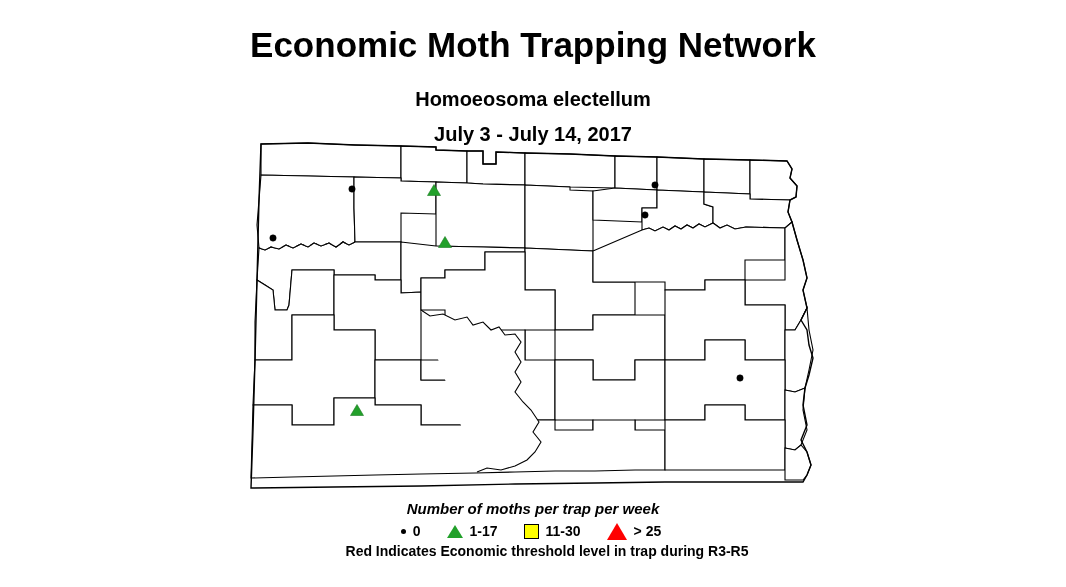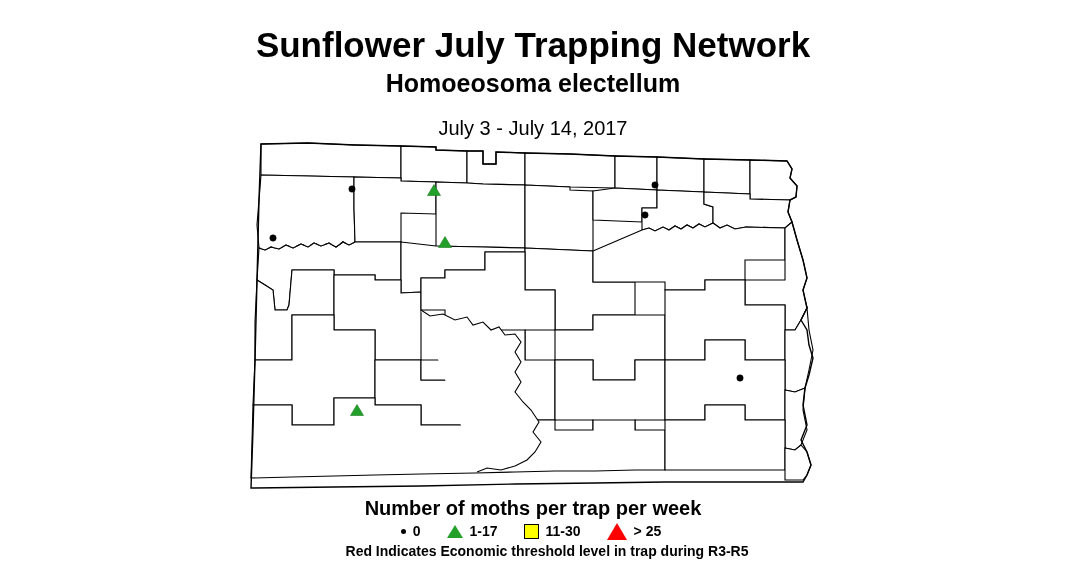--- a/index.html
+++ b/index.html
@@ -29,30 +29,30 @@
     text-align: center;
   }
   .main-title {
     font-size: 35px;
     font-weight: bold;
     line-height: 42px;
     letter-spacing: 0px;
     white-space: nowrap;
   }
   .species {
-    font-size: 25px;
+    font-size: 20px;
     font-weight: bold;
     line-height: 26px;
-    margin-top: 4px;
+    margin-top: 20px;
   }
   .daterange {
     font-size: 20px;
-    font-weight: normal;
+    font-weight: bold;
     line-height: 26px;
-    margin-top: 19px;
+    margin-top: 9px;
   }
   #map-wrap {
     position: absolute;
     left: 215px;
     top: 130px;
     width: 600px;
     height: 360px;
   }
   #nd-map {
     display: block;
@@ -72,23 +72,24 @@
     vector-effect: non-scaling-stroke;
   }
   .legend-block {
     position: absolute;
     left: 0;
     top: 499px;
     width: 1066px;
     text-align: center;
   }
   .legend-title {
-    font-size: 20px;
+    font-size: 15px;
     font-weight: bold;
     line-height: 19px;
+    font-style: italic;
   }
   .legend-row {
     margin-top: 3px;
     display: flex;
     justify-content: center;
     align-items: center;
     gap: 0px;
     height: 20px;
   }
   .legend-item {
@@ -146,21 +147,21 @@
     stroke: #1a7a20;
     stroke-width: 0.6;
   }
 </style>
 </head>
 <body>
 
 <div id="page">
 
   <div class="title-block">
-    <div class="main-title">Sunflower July Trapping Network</div>
+    <div class="main-title">Economic Moth Trapping Network</div>
     <div class="species">Homoeosoma electellum</div>
     <div class="daterange">July 3 - July 14, 2017</div>
   </div>
 
   <div id="map-wrap">
     <svg id="nd-map" width="600" height="360" viewBox="0 0 600 360" xmlns="http://www.w3.org/2000/svg">
 
       <g>
 
         <path class="county-path" d="M46,14 L93,13 L140,15 L186,16 L186,48 L139,47 L93,46 L46,45 Z"></path>

